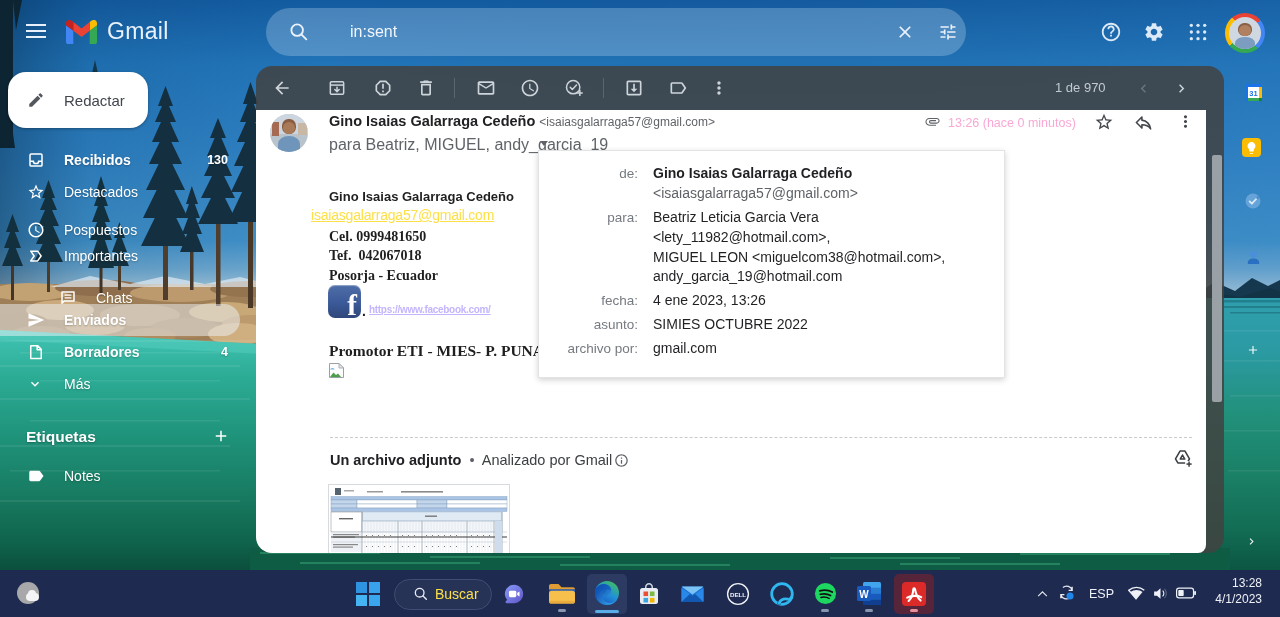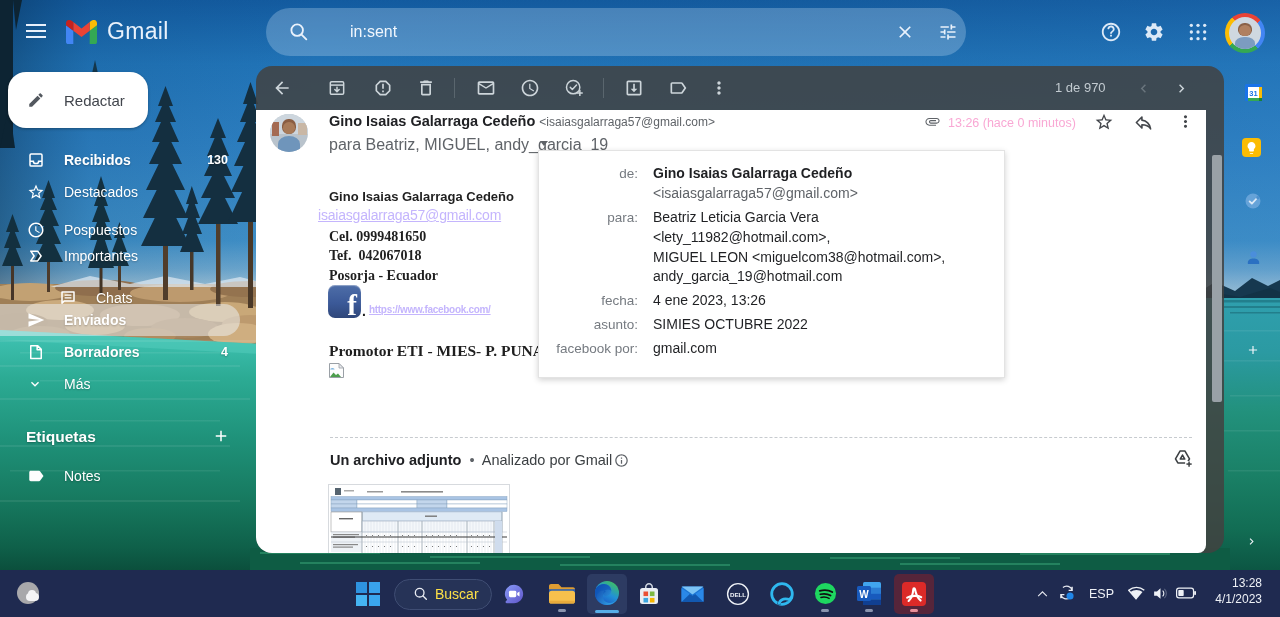--- a/index.html
+++ b/index.html
@@ -361,21 +361,21 @@
     <path d="M22 9.24l-7.19-.62L12 2 9.19 8.63 2 9.24l5.46 4.73L5.82 21 12 17.27 18.18 21l-1.63-7.03L22 9.24zM12 15.4l-3.76 2.27 1-4.28-3.32-2.88 4.38-.38L12 6.1l1.71 4.04 4.38.38-3.32 2.88 1 4.28L12 15.4z" fill="#43464b"></path>
   </svg>
 <svg class="abs" style="left:1134px;top:113px;" width="19" height="19" viewBox="0 0 24 24">
     <path d="M10 9V5l-7 7 7 7v-4.1c5 0 8.5 1.6 11 5.1-1-5-4-10-11-11z" fill="none" stroke="#43464b" stroke-width="2" stroke-linejoin="round"></path>
   </svg>
 <svg class="abs" style="left:1176px;top:112px;" width="19" height="19" viewBox="0 0 24 24">
     <path d="M12 8c1.1 0 2-.9 2-2s-.9-2-2-2-2 .9-2 2 .9 2 2 2zm0 2c-1.1 0-2 .9-2 2s.9 2 2 2 2-.9 2-2-.9-2-2-2zm0 6c-1.1 0-2 .9-2 2s.9 2 2 2 2-.9 2-2-.9-2-2-2z" fill="#43464b"></path>
   </svg>
 
 <div class="abs" style="left:329px;top:189px;font-size:13px;font-weight:bold;color:#1f1f1f;">Gino Isaias Galarraga Cedeño</div>
-<div class="abs" style="left:318px;top:207px;font-size:14px;letter-spacing:-0.2px;color:#c4b5fd;text-decoration:underline;">isaiasgalarraga57@gmail.com</div>
+<div class="abs" style="left:311px;top:207px;font-size:14px;letter-spacing:-0.2px;color:#fde047;text-decoration:underline;">isaiasgalarraga57@gmail.com</div>
 <div class="abs" style="left:329px;top:229px;font-size:14px;font-weight:bold;color:#1f1f1f;font-family:'Liberation Serif',serif;">Cel. 0999481650</div>
 <div class="abs" style="left:329px;top:248px;font-size:14px;font-weight:bold;color:#1f1f1f;font-family:'Liberation Serif',serif;">Tef.&nbsp; 042067018</div>
 <div class="abs" style="left:329px;top:268px;font-size:14px;font-weight:bold;color:#1f1f1f;font-family:'Liberation Serif',serif;">Posorja - Ecuador</div>
 <div class="abs" style="left:328px;top:285px;width:33px;height:33px;border-radius:7px;background:linear-gradient(180deg,#4e6ea8 0%,#3b5998 55%,#2f477a 100%);box-shadow:inset 0 1px 1px rgba(255,255,255,0.4);">
   <div style="position:absolute;right:4px;bottom:-1px;color:#fff;font-weight:bold;font-size:29px;font-family:'Liberation Serif',serif;line-height:27px;">f</div>
 </div>
 <div class="abs" style="left:362px;top:303px;font-size:14px;font-weight:bold;color:#1f1f1f;">.</div>
 <div class="abs" style="left:369px;top:304px;font-size:10px;letter-spacing:-0.3px;font-weight:bold;color:#c4b5fd;text-decoration:underline;">https://www.facebook.com/</div>
 <div class="abs" style="left:329px;top:342px;font-size:15.5px;font-weight:bold;color:#1f1f1f;font-family:'Liberation Serif',serif;">Promotor ETI - MIES- P. PUNA</div>
 
@@ -398,21 +398,21 @@
 <div class="pval" style="top:185px;color:#5f6368;">&lt;isaiasgalarraga57@gmail.com&gt;</div>
 <div class="plabel" style="top:210px;">para:</div>
 <div class="pval" style="top:209px;">Beatriz Leticia Garcia Vera</div>
 <div class="pval" style="top:229px;">&lt;lety_11982@hotmail.com&gt;,</div>
 <div class="pval" style="top:249px;">MIGUEL LEON &lt;miguelcom38@hotmail.com&gt;,</div>
 <div class="pval" style="top:268px;">andy_garcia_19@hotmail.com</div>
 <div class="plabel" style="top:293px;">fecha:</div>
 <div class="pval" style="top:292px;">4 ene 2023, 13:26</div>
 <div class="plabel" style="top:317px;">asunto:</div>
 <div class="pval" style="top:316px;">SIMIES OCTUBRE 2022</div>
-<div class="plabel" style="top:341px;">facebook por:</div>
+<div class="plabel" style="top:341px;">archivo por:</div>
 <div class="pval" style="top:340px;">gmail.com</div>
 
 <div class="abs" style="left:330px;top:437px;width:862px;height:0;border-top:1px dashed #c7cbcf;"></div>
 <div class="abs" style="left:330px;top:452px;font-size:14.5px;color:#202124;"><b>Un archivo adjunto</b>&nbsp; <span style="color:#5f6368;">•</span>&nbsp; <span style="color:#3c4043;">Analizado por Gmail</span>&nbsp;</div>
 <svg class="abs" style="left:614px;top:453px;" width="15" height="15" viewBox="0 0 24 24">
     <path d="M12 2C6.48 2 2 6.48 2 12s4.48 10 10 10 10-4.48 10-10S17.52 2 12 2zm0 18c-4.41 0-8-3.59-8-8s3.59-8 8-8 8 3.59 8 8-3.59 8-8 8zm-1-13h2v2h-2zm0 4h2v6h-2z" fill="#5f6368"></path>
   </svg>
 <svg class="abs" style="left:1172px;top:447px;" width="21" height="21" viewBox="0 0 24 24">
     <g fill="none" stroke="#3c4043" stroke-width="1.8" stroke-linejoin="round">
       <path d="M9.3 4.5 L14.7 4.5 L20 13.5 L17.3 18.2 L6.7 18.2 L4 13.5 Z"></path>

